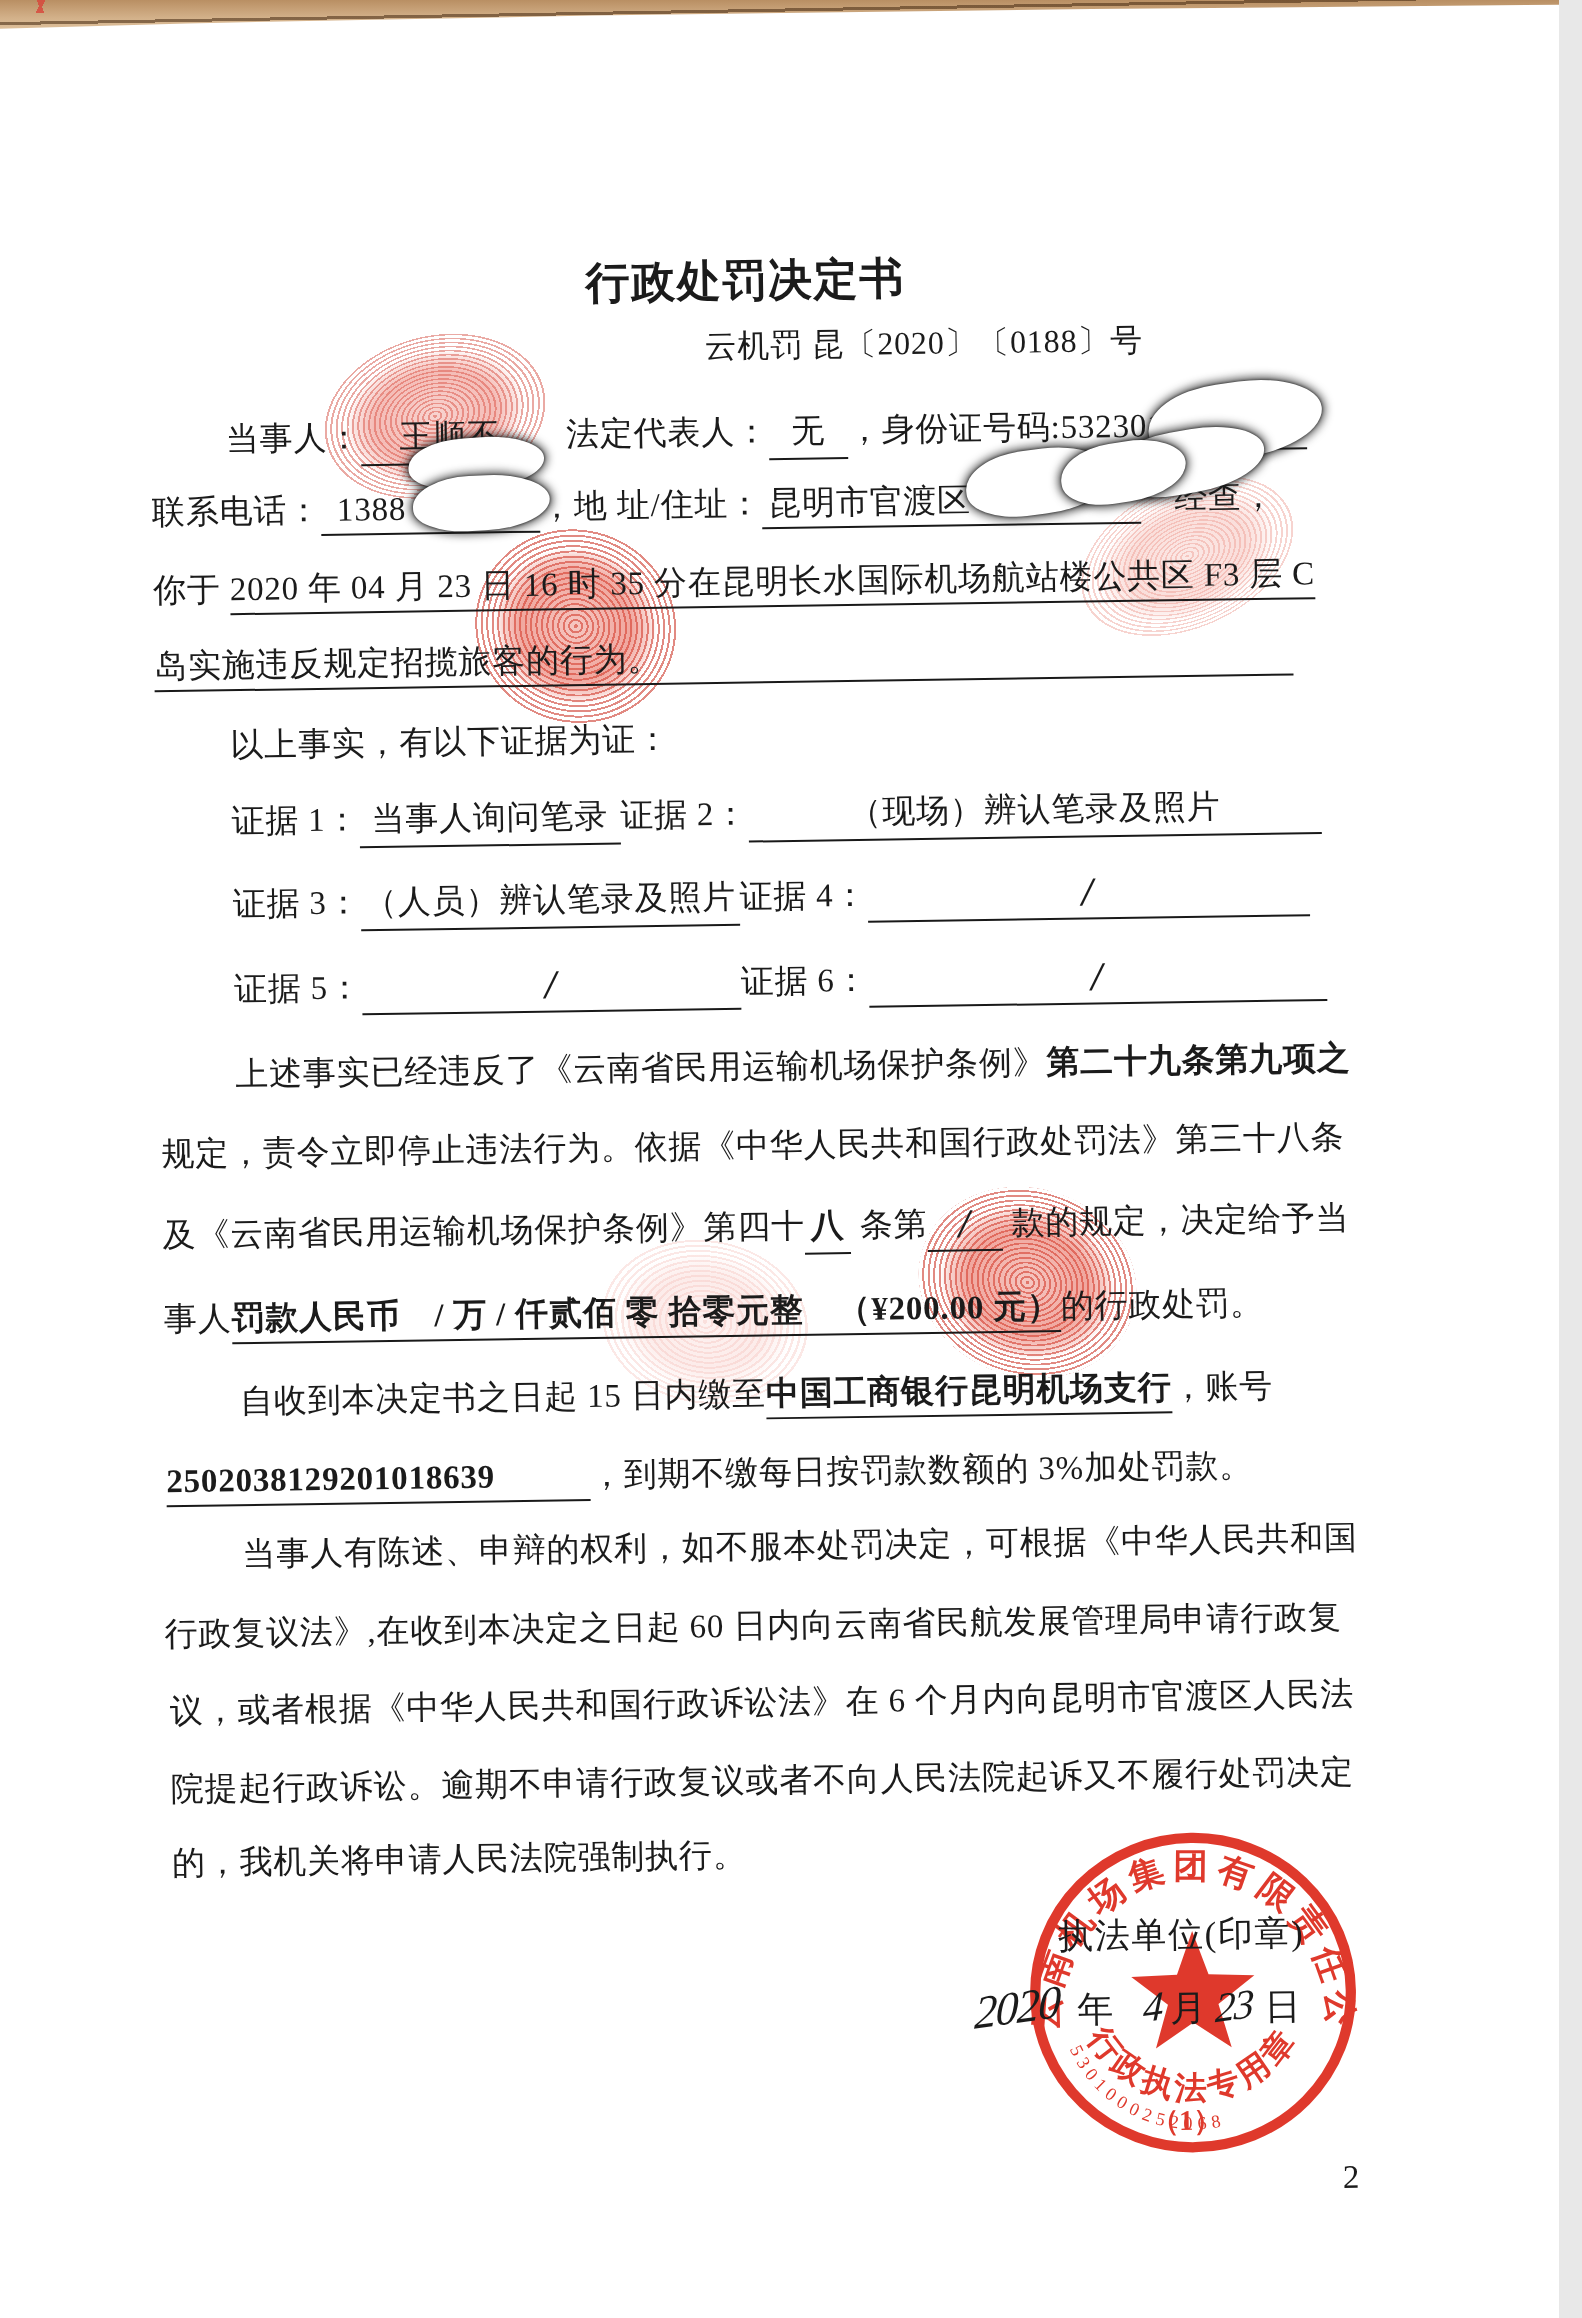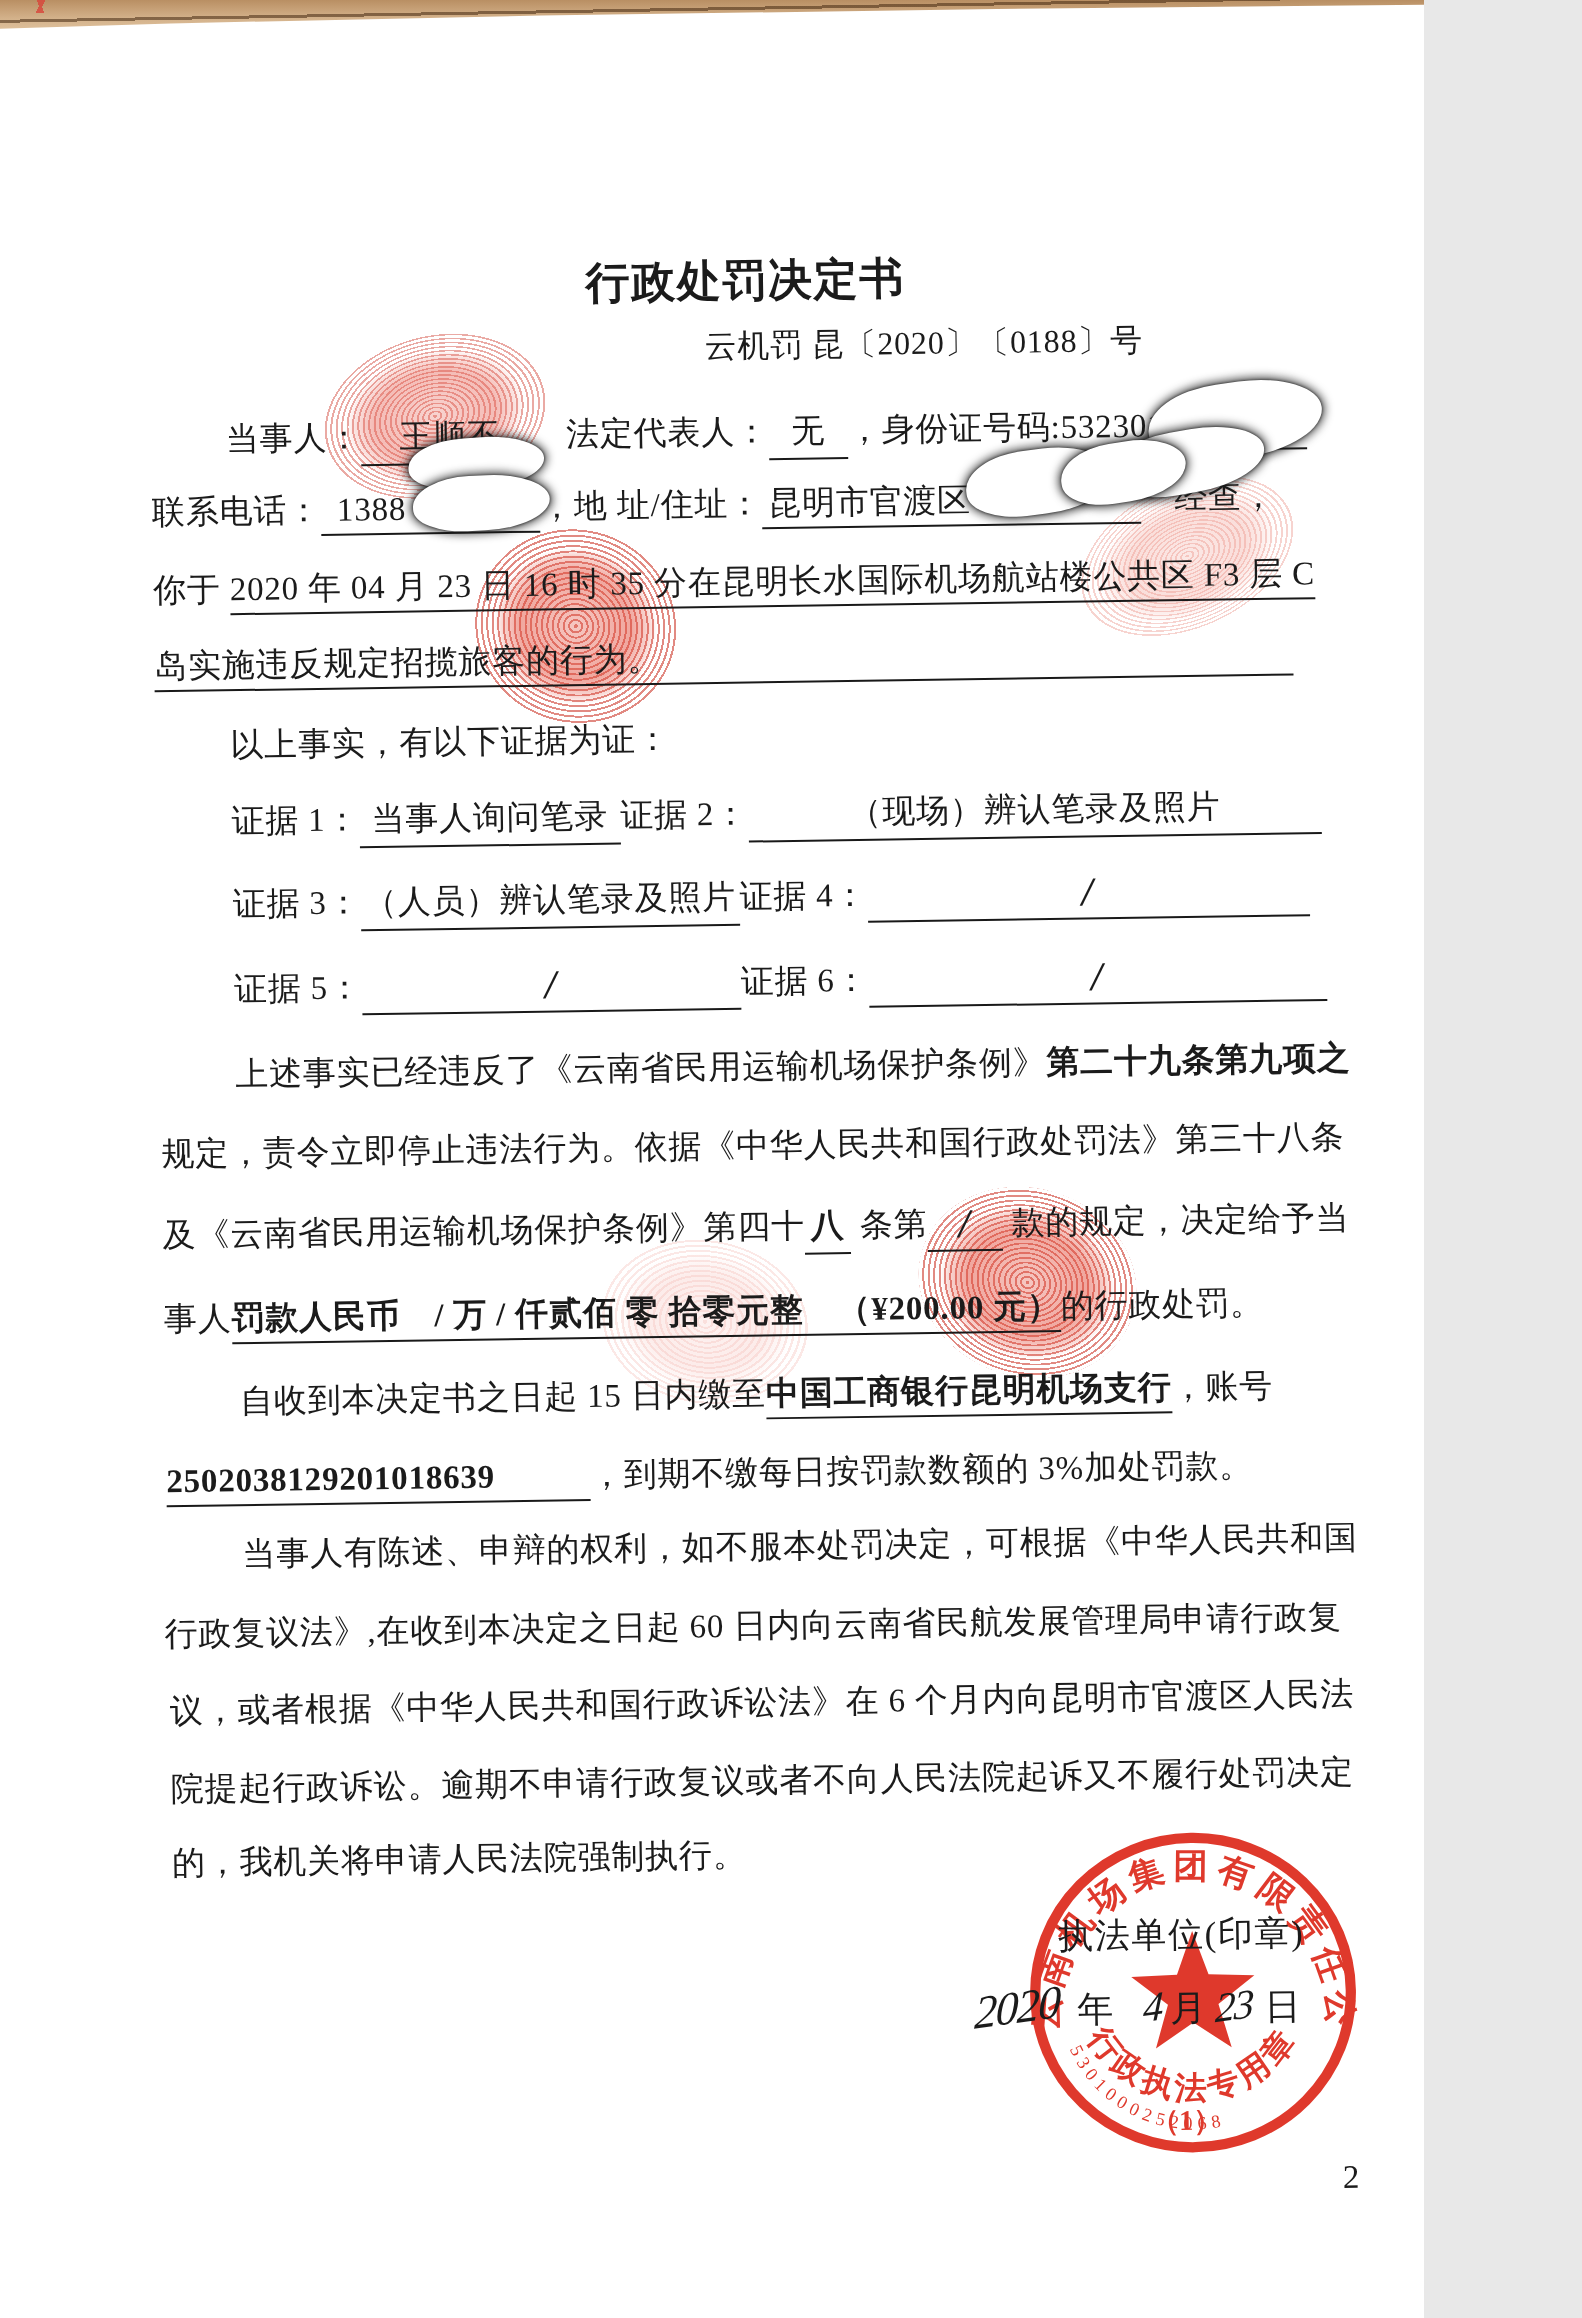--- a/index.html
+++ b/index.html
@@ -1,16 +1,16 @@
 <!DOCTYPE html>
 <html style="font-size:12.6px"><head>
 <meta charset="utf-8">
 <style>
   html,body{margin:0;padding:0;background:#e8e8e8;}
-  .page{position:relative;width:1424px;height:2319px;background:#ffffff;overflow:hidden;
+  .page{position:relative;width:1559px;height:2319px;background:#ffffff;overflow:hidden;
         font-family:"Liberation Serif","DejaVu Serif",serif;color:#1b1b1b;}
   
   .scan-edge{position:absolute;left:0;top:0;width:100%;height:30px;z-index:5;
     background:
       repeating-linear-gradient(-1deg, rgba(66,38,14,0) 0 32px, rgba(66,38,14,.55) 32px 35px, rgba(66,38,14,0) 35px 87px),
       linear-gradient(to bottom,#b98f63,#d3b18a 60%,#dec09b);
     clip-path:polygon(0 0,100% 0,100% 16%,70% 30%,38% 52%,12% 78%,0 96%);}
   .corner-mark{position:absolute;left:20.5px;top:0;width:39px;height:12.6px;z-index:6;
     background:
       linear-gradient(75deg, transparent 46%, #d9453a 46%, #d9453a 54%, transparent 54%),

